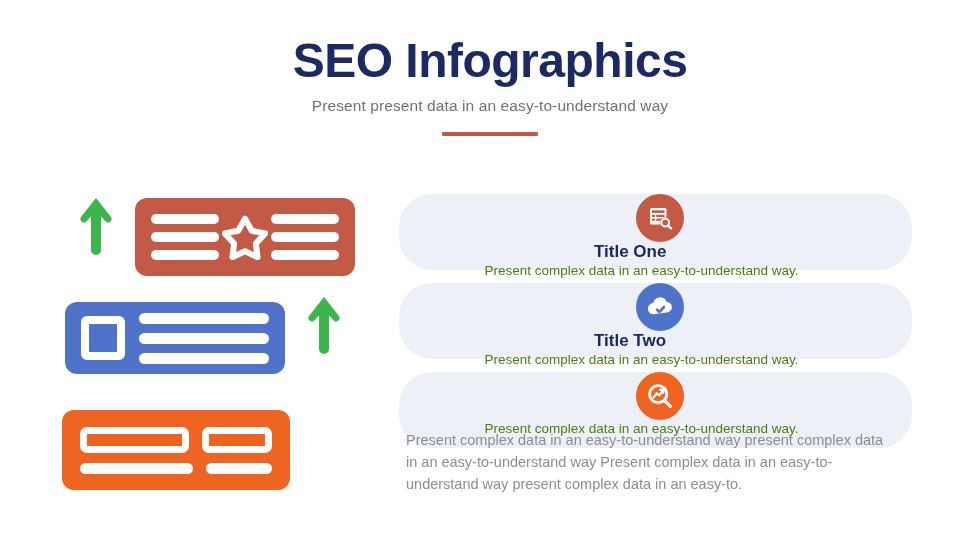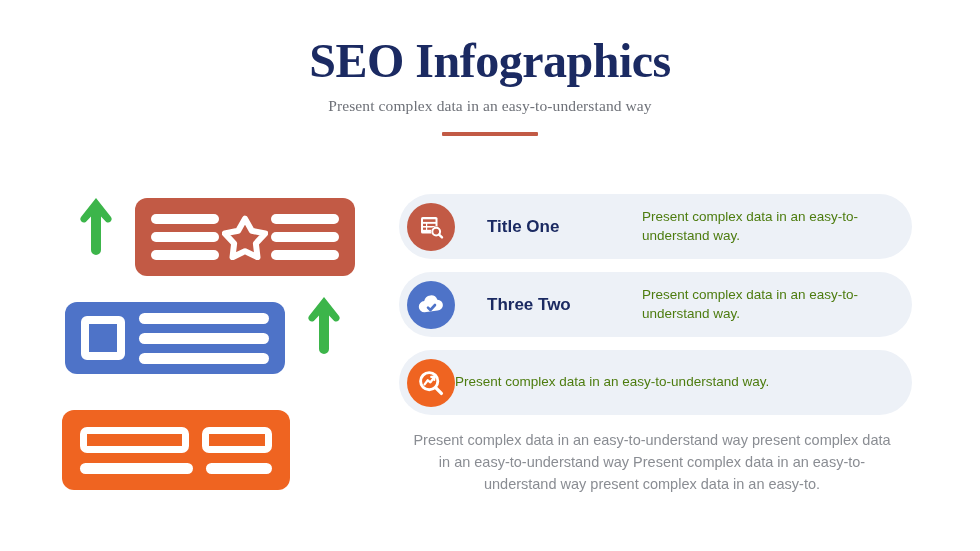--- a/index.html
+++ b/index.html
@@ -16,21 +16,20 @@
     position: relative;
   }
 
   
   .header {
     position: absolute;
     left: 0;
     top: 34px;
     width: 980px;
     text-align: center;
-    font-family: Liberation Serif, serif;
   }
 
   .page-title {
     font-size: 48px;
     font-weight: bold;
     color: #1B2A62;
     letter-spacing: -0.5px;
     line-height: 1.12;
   }
 
@@ -172,26 +171,27 @@
   
   .features {
     position: absolute;
     left: 399px;
     top: 194px;
     width: 513px;
   }
 
   .feature-row {
     position: relative;
-    height: 65px;
+    height: 76px;
     background: #EDF1F7;
     border-radius: 33px;
     display: flex;
     align-items: center;
     margin-bottom: 13px;
+    flex-direction: column;
   }
 
   .feature-icon {
     width: 48px;
     height: 48px;
     border-radius: 50%;
     margin-left: 8px;
     flex: 0 0 auto;
     display: flex;
     align-items: center;
@@ -220,29 +220,28 @@
 
   
   .body-paragraph {
     position: absolute;
     left: 406px;
     top: 430px;
     width: 492px;
     font-size: 14.5px;
     line-height: 1.5;
     color: #8A8D93;
-    text-align: center;
   }
 </style>
 </head>
 <body>
 
 <div class="header">
   <div class="page-title">SEO Infographics</div>
-  <div class="page-subtitle">Present complex data in an easy-to-understand way</div>
+  <div class="page-subtitle">Present present data in an easy-to-understand way</div>
   <div class="accent-rule"></div>
 </div>
 
 <div class="illustration">
 
   <svg class="arrow-up arrow-a" viewBox="0 0 34 62">
     <path d="M17 3 L32 22 a3.5 3.5 0 0 1 -4.8 4.9 L22 21.5 V55 a5 5 0 0 1 -10 0 V21.5 L6.8 26.9 A3.5 3.5 0 0 1 2 22 Z" fill="#3CB54A"></path>
   </svg>
 
   <svg class="arrow-up arrow-b" viewBox="0 0 34 62">
@@ -306,21 +305,21 @@
     <div class="feature-desc">Present complex data in an easy-to-understand way.</div>
   </div>
 
   <div class="feature-row">
     <div class="feature-icon icon-two">
       <svg width="30" height="30" viewBox="0 0 30 30">
         <path d="M8.6 22.3 a5.6 5.6 0 0 1 -0.4 -11.2 a6.9 6.9 0 0 1 13.2 -1.4 a5.4 5.4 0 0 1 0.2 10.8 Z" fill="#ffffff"></path>
         <path d="M12 17.6 l2.4 2.4 l4.6 -5" fill="none" stroke="#4E73C8" stroke-width="2.6" stroke-linecap="round" stroke-linejoin="round"></path>
       </svg>
     </div>
-    <div class="feature-title">Three Two</div>
+    <div class="feature-title">Title Two</div>
     <div class="feature-desc">Present complex data in an easy-to-understand way.</div>
   </div>
 
   <div class="feature-row">
     <div class="feature-icon icon-three">
       <svg width="28" height="28" viewBox="0 0 28 28">
         <circle cx="12.2" cy="12.2" r="8.6" fill="none" stroke="#ffffff" stroke-width="2.9"></circle>
         <path d="M7.6 15.4 L10.8 11.3 L13.4 13.4 L17.2 8.2" fill="none" stroke="#ffffff" stroke-width="2.3" stroke-linecap="round" stroke-linejoin="round"></path>
         <path d="M14.2 7.9 L17.6 7.6 L17.3 11" fill="none" stroke="#ffffff" stroke-width="2.1" stroke-linecap="round" stroke-linejoin="round"></path>
         <line x1="18.6" y1="18.6" x2="24.4" y2="24.4" stroke="#ffffff" stroke-width="3.3" stroke-linecap="round"></line>

